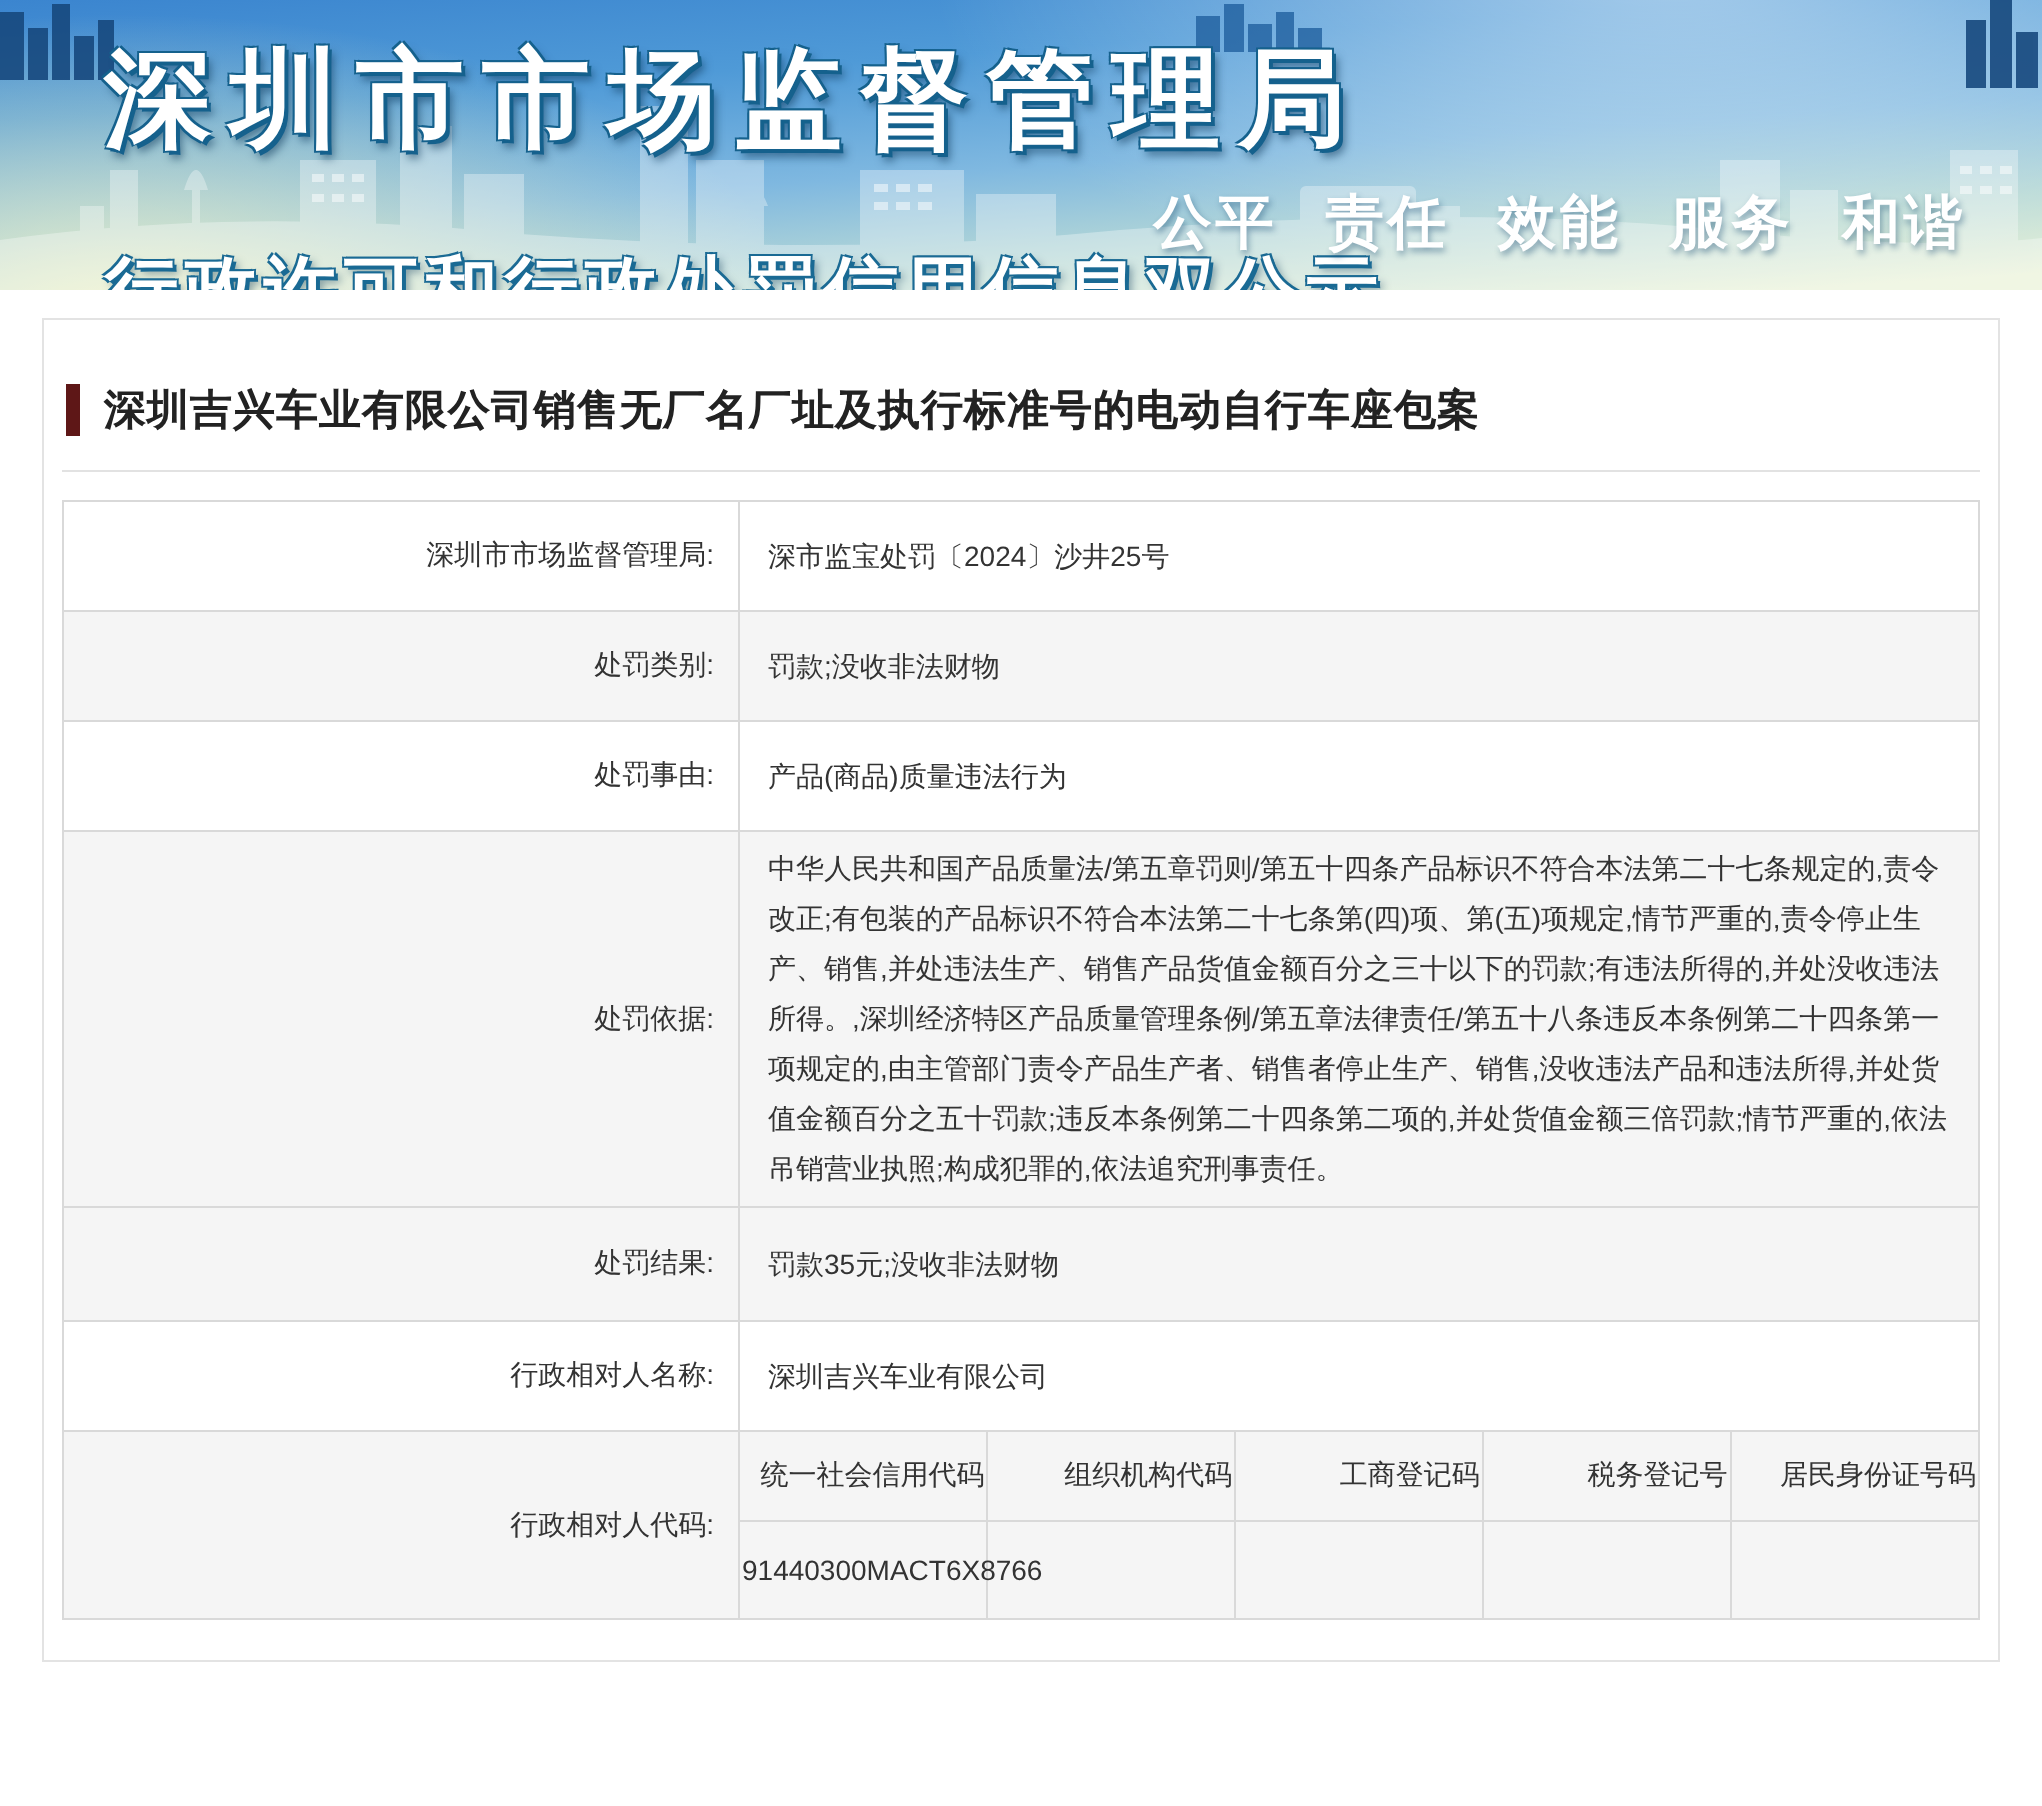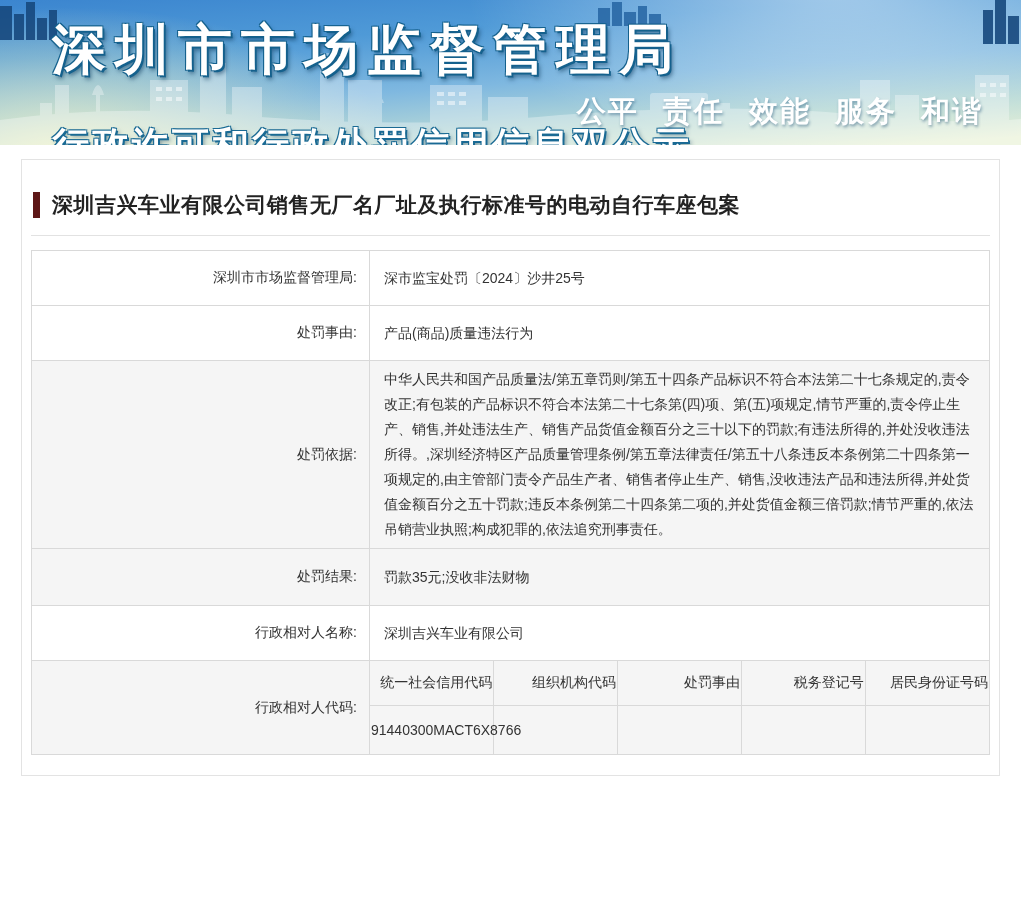--- a/index.html
+++ b/index.html
@@ -138,20 +138,24 @@
     <div class="title-bar"></div>
     <div class="page-title">深圳吉兴车业有限公司销售无厂名厂址及执行标准号的电动自行车座包案</div>
   </div>
 
   <table class="info">
     <tbody>
         <tr class="h42">
       <td class="lbl">深圳市市场监督管理局:</td>
       <td class="val">深市监宝处罚〔2024〕沙井25号</td>
     </tr>
+    <tr class="h42 shade">
+      <td class="lbl">处罚类别:</td>
+      <td class="val">罚款;没收非法财物</td>
+    </tr>
     <tr class="h42">
       <td class="lbl">处罚事由:</td>
       <td class="val">产品(商品)质量违法行为</td>
     </tr>
     <tr class="tall shade">
       <td class="lbl">处罚依据:</td>
       <td class="val">中华人民共和国产品质量法/第五章罚则/第五十四条产品标识不符合本法第二十七条规定的,责令改正;有包装的产品标识不符合本法第二十七条第(四)项、第(五)项规定,情节严重的,责令停止生产、销售,并处违法生产、销售产品货值金额百分之三十以下的罚款;有违法所得的,并处没收违法所得。,深圳经济特区产品质量管理条例/第五章法律责任/第五十八条违反本条例第二十四条第一项规定的,由主管部门责令产品生产者、销售者停止生产、销售,没收违法产品和违法所得,并处货值金额百分之五十罚款;违反本条例第二十四条第二项的,并处货值金额三倍罚款;情节严重的,依法吊销营业执照;构成犯罪的,依法追究刑事责任。</td>
     </tr>
     <tr class="h44 shade">
       <td class="lbl">处罚结果:</td>
@@ -162,21 +166,21 @@
       <td class="val">深圳吉兴车业有限公司</td>
     </tr>
     <tr class="shade">
       <td class="lbl">行政相对人代码:</td>
       <td class="codes-cell">
         <table class="codes">
           <tbody>
                 <tr class="codes-head">
             <td>统一社会信用代码</td>
             <td>组织机构代码</td>
-            <td>处罚事由</td>
+            <td>工商登记码</td>
             <td>税务登记号</td>
             <td>居民身份证号码</td>
           </tr>
           <tr class="codes-val">
             <td>91440300MACT6X8766</td>
             <td></td>
             <td></td>
             <td></td>
             <td></td>
           </tr>

